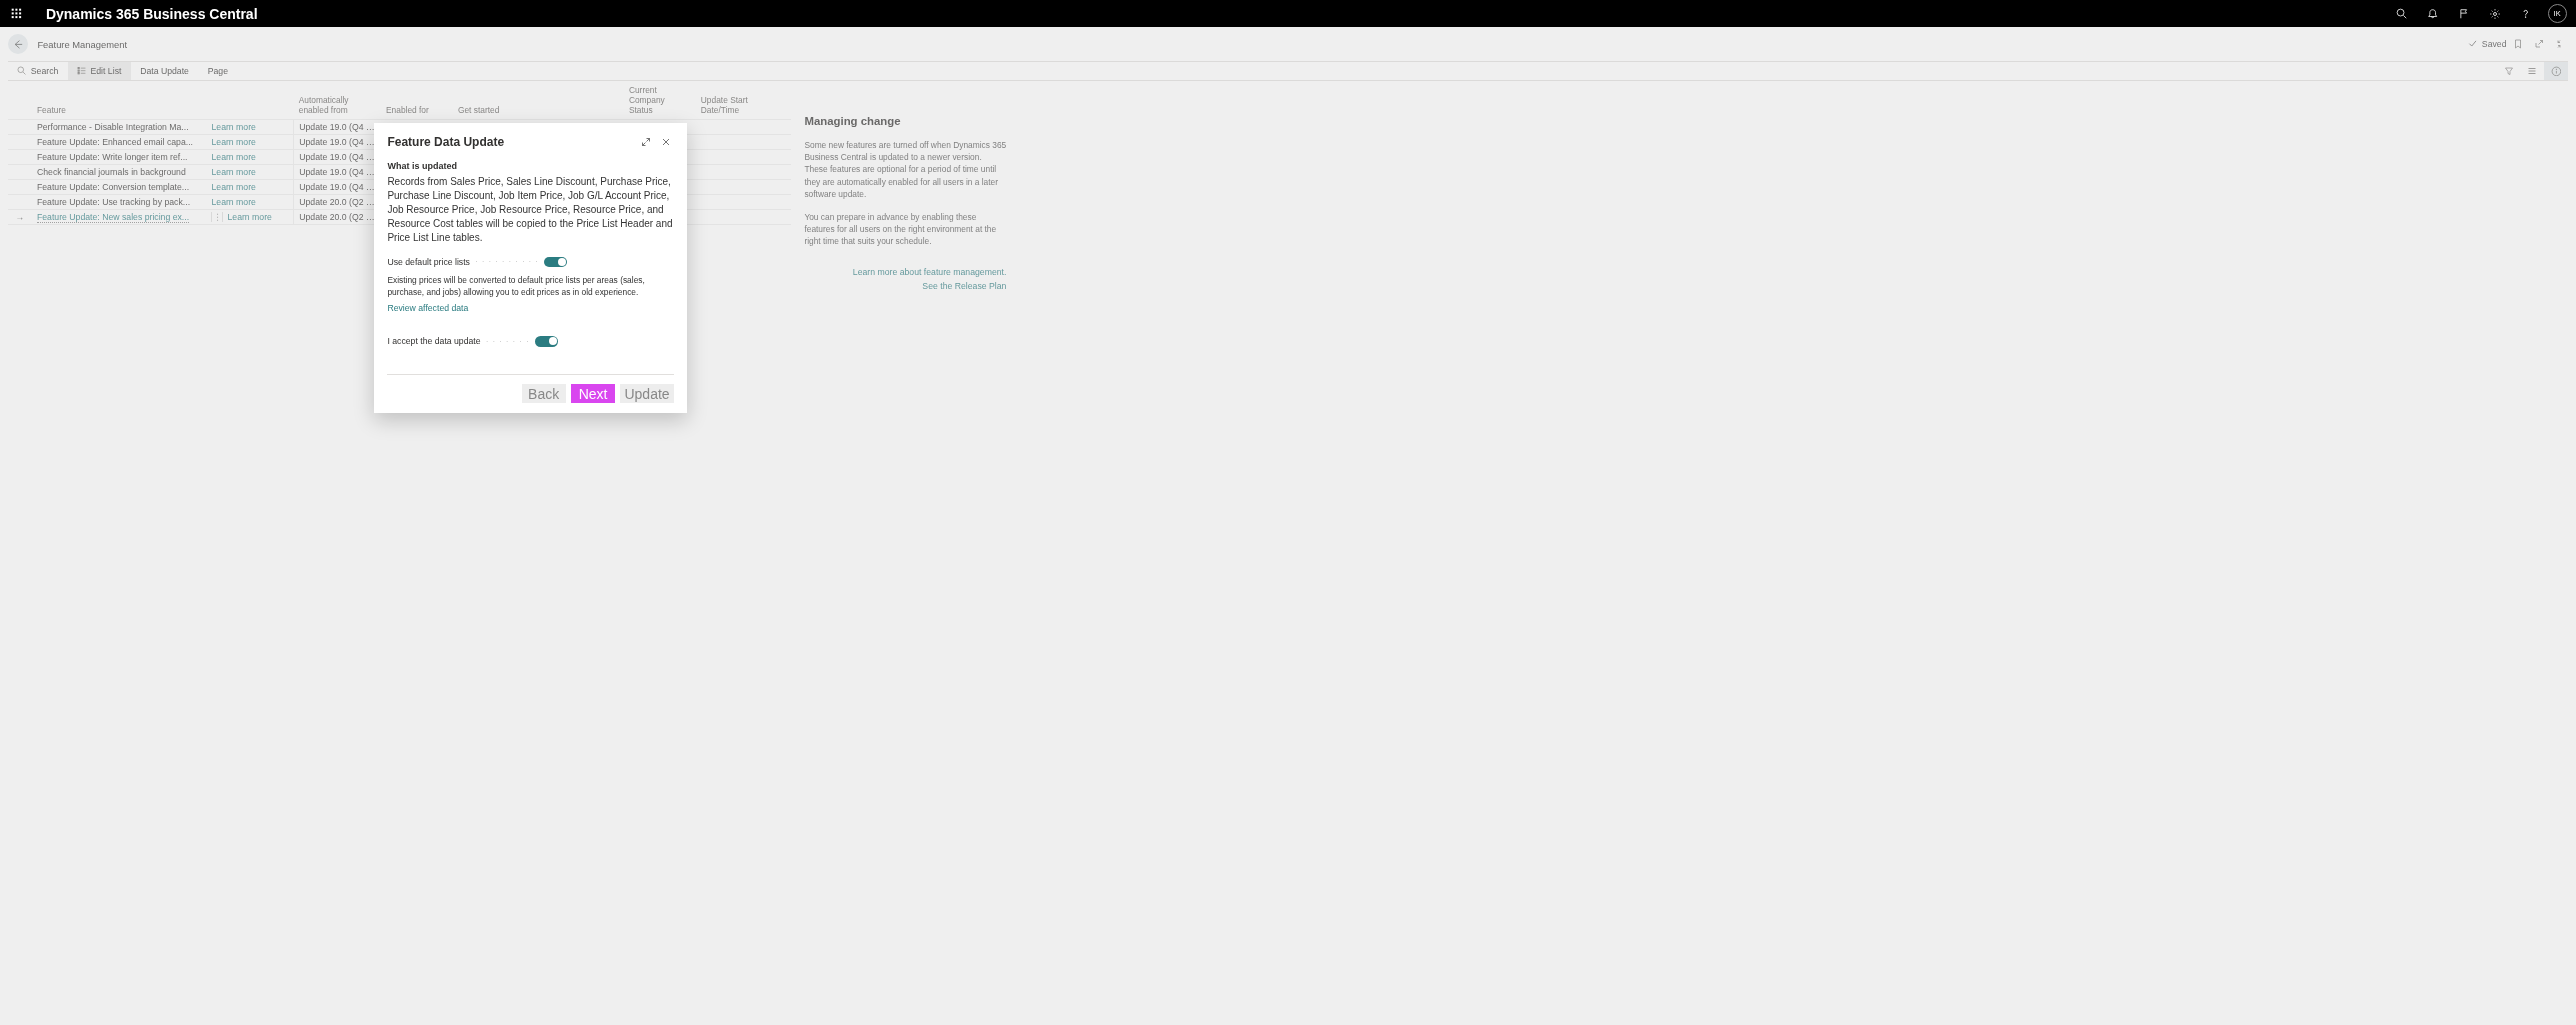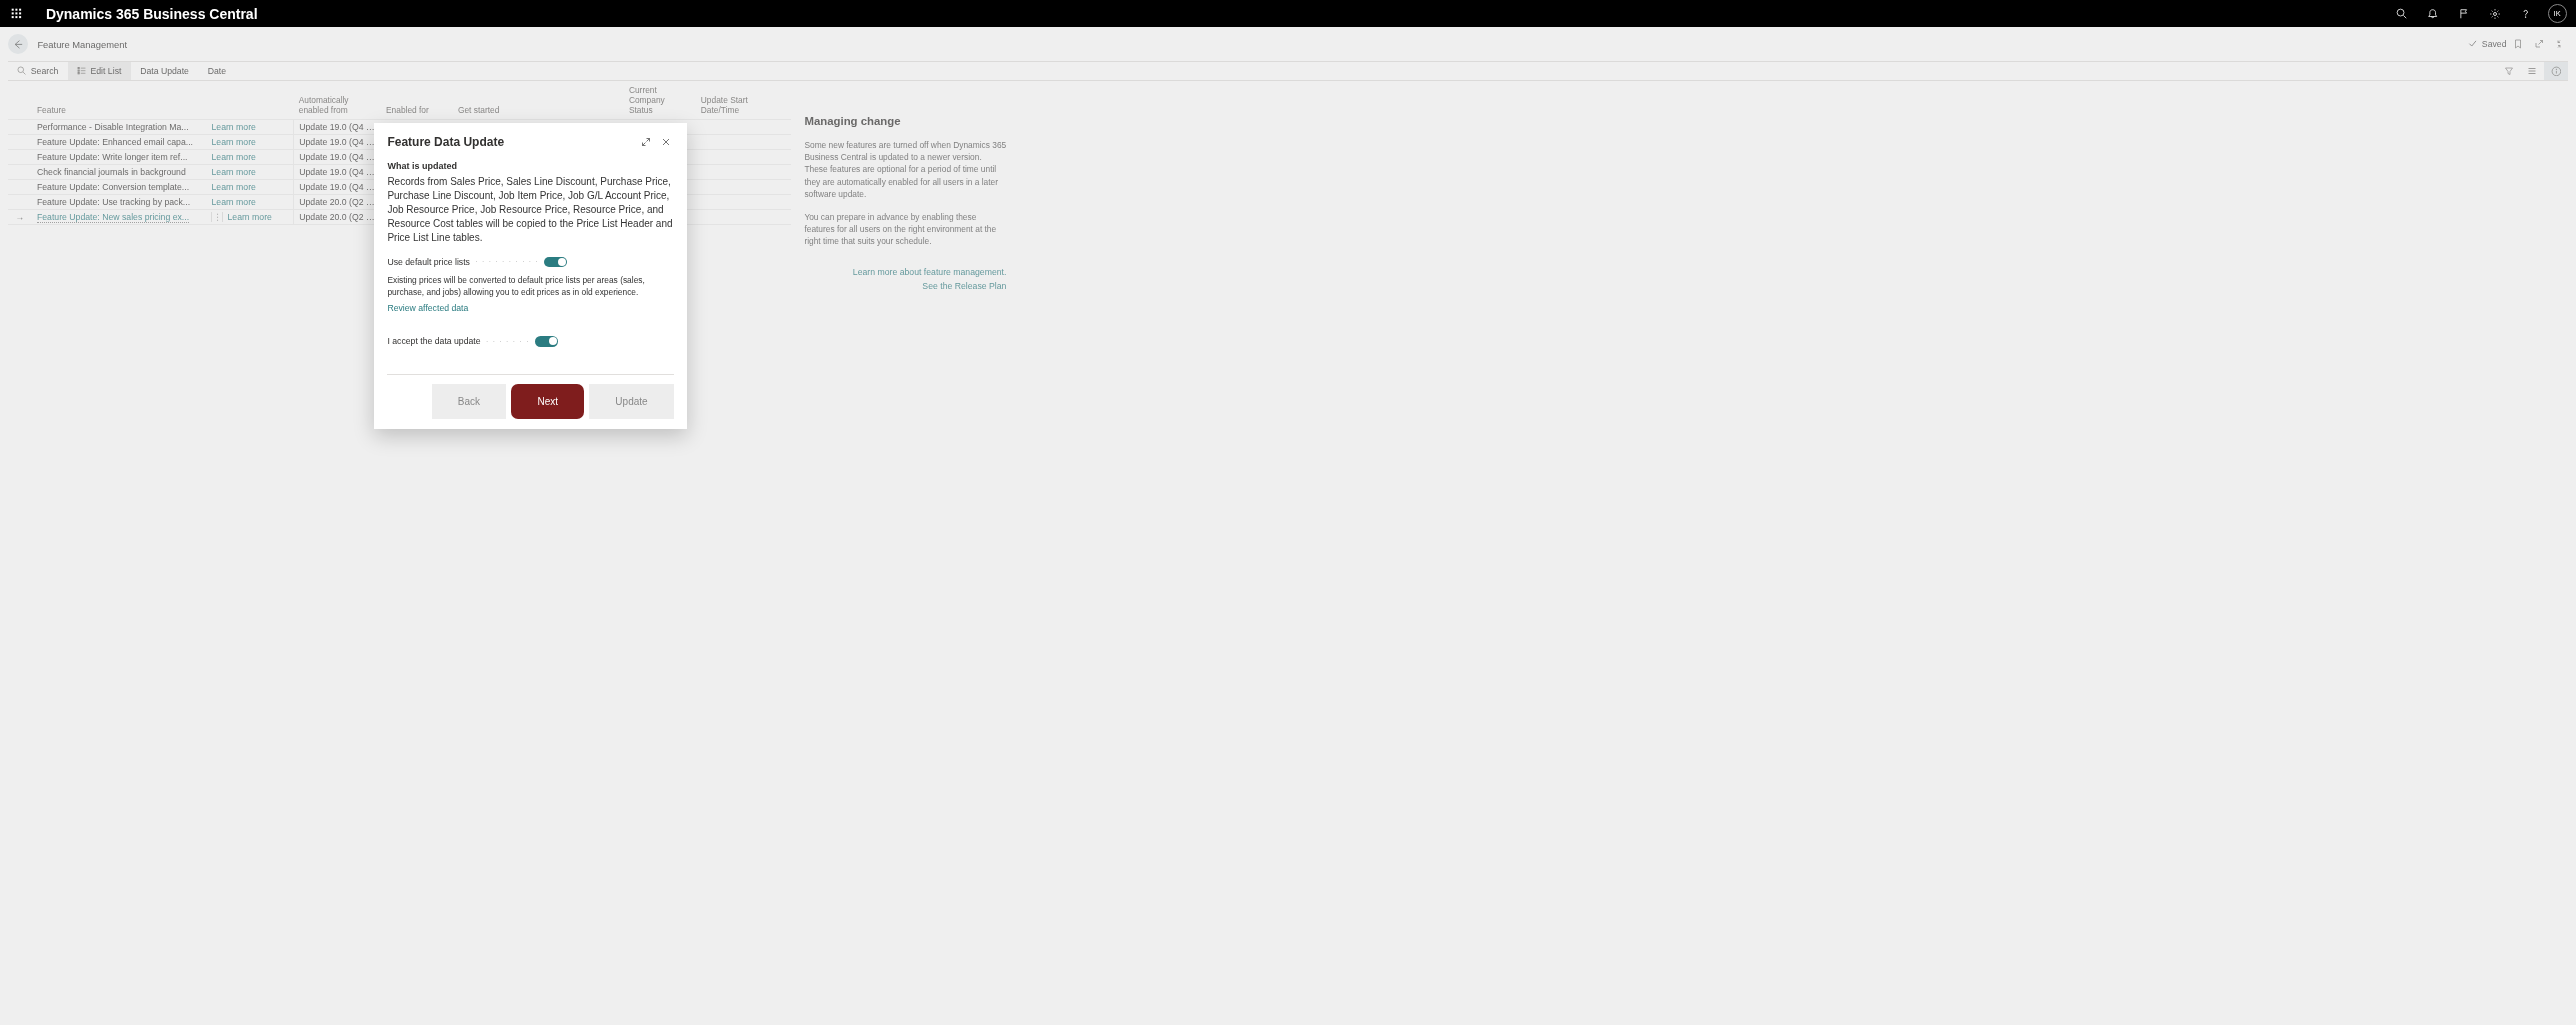--- a/index.html
+++ b/index.html
@@ -94,23 +94,23 @@
   .dlg-section p { font-size: 10px; line-height: 1.4; color: #333; }
   .toggle-row { display: flex; align-items: center; margin: 8px 0; }
   .toggle-label { font-size: 8.7px; }
   .dots { flex: 0 0 auto; color: #bbb; letter-spacing: 1.3px; margin: 0 5.4px; font-size: 6.7px; }
   .toggle { width: 23px; height: 10.8px; border-radius: 6.7px; position: relative; cursor: pointer; }
   .toggle.on { background: #2b7c81; }
   .toggle .knob { position: absolute; width: 8px; height: 8px; background: #fff; border-radius: 50%; top: 1.3px; }
   .toggle.on .knob { right: 1.3px; }
   .dlg-link { color: #2b7c81; font-size: 8.7px; cursor: pointer; display: inline-block; margin: 4px 0 15px; }
   .dlg-footer { border-top: 0.7px solid #e1dfdd; padding-top: 9.4px; display: flex; justify-content: flex-end; gap: 5.4px; margin-top: 27px;}
-  .btn { min-width: 44px; height: 35px; border: none; font-size: 10px; cursor: pointer; padding: 0 26px; }
+  .btn { min-width: 44px; height: 19px; border: none; font-size: 14px; cursor: pointer; padding: 0 4px; }
   .btn.secondary { background: #ededed; color: #888; }
-  .btn.primary { background: #7f1d1d; color: #fff; border-radius: 7px; }
+  .btn.primary { background: #d946ef; color: #fff; }
 </style>
 </head>
 <body>
 
 <div class="top-header">
   <div class="waffle">
     <svg width="10.8" height="10.8" viewBox="0 0 16 16">
         <rect x="1" y="1" width="3" height="3"></rect>
         <rect x="6.5" y="1" width="3" height="3"></rect>
         <rect x="12" y="1" width="3" height="3"></rect>
@@ -208,21 +208,21 @@
         <line x1="8" y1="4.5" x2="18" y2="4.5"></line>
         <line x1="8" y1="10" x2="18" y2="10"></line>
         <line x1="8" y1="15.5" x2="18" y2="15.5"></line>
       </svg>
     <span>Edit List</span>
   </div>
   <div class="action-btn">
     <span>Data Update</span>
   </div>
   <div class="action-btn">
-    <span>Date</span>
+    <span>Page</span>
   </div>
   <div class="right">
     <div class="action-btn">
         <svg width="10" height="10" viewBox="0 0 20 20" stroke-width="1.3">
           <path d="M3 4 L17 4 L12 11 L12 17 L8 15 L8 11 Z"></path>
         </svg>
       </div>
     <div class="action-btn">
         <svg width="10" height="10" viewBox="0 0 20 20" stroke-width="1.6">
           <line x1="3" y1="5" x2="17" y2="5"></line>

